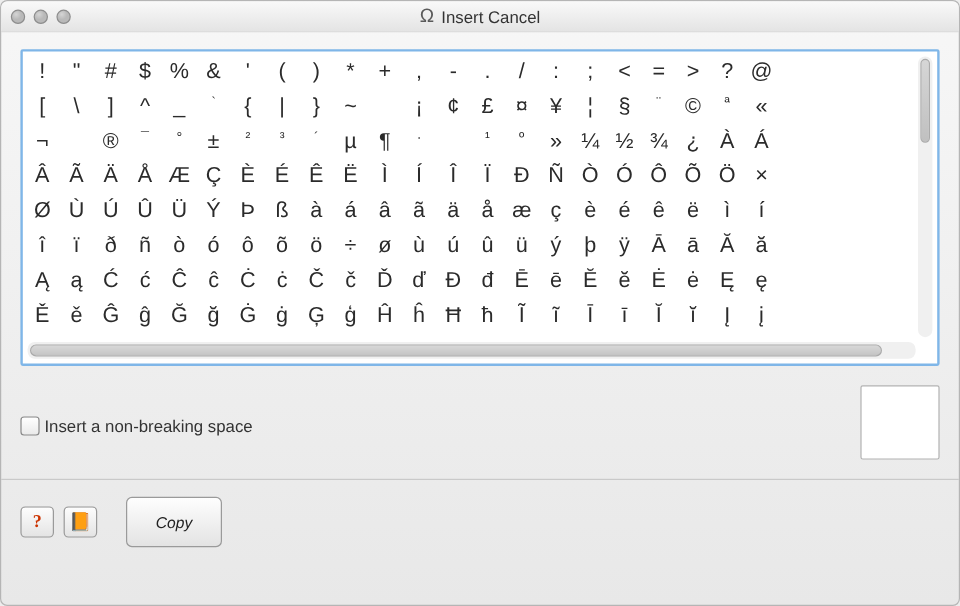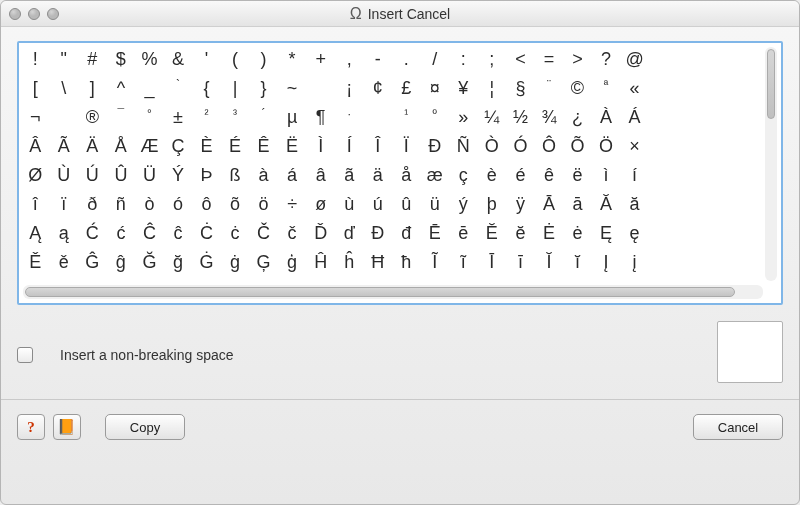--- a/index.html
+++ b/index.html
@@ -123,21 +123,21 @@
     width: 96%;
     background: linear-gradient(#d8d8d8,#c4c4c4);
     border-radius: 6px;
     border: 1px solid #aaa;
   }
 
   .mid-row {
     display: flex;
     align-items: center;
     margin-top: 22px;
-    gap: 27px;
+    gap: 4px;
   }
   .checkbox {
     width: 16px; height: 16px;
     border: 1px solid #8a8a8a;
     border-radius: 3px;
     background: linear-gradient(#fff,#eaeaea);
   }
   .chk-label { font-size: 14px; color: #333; }
 
   .preview-box {
@@ -167,29 +167,30 @@
     border-radius: 4px;
     background: linear-gradient(#fdfdfd,#e4e4e4);
     display: flex; align-items: center; justify-content: center;
     font-size: 15px;
   }
   .help-q { color: #cc3300; font-weight: bold; font-family: Georgia, serif;}
   .book { color: #8a5a20; }
 
   .btn {
     min-width: 80px;
-    height: 26px;
+    height: 42px;
     padding: 0 16px;
     border: 1px solid #9a9a9a;
     border-radius: 5px;
     background: linear-gradient(#fefefe,#e3e3e3);
     font-size: 13px;
     color: #222;
     display: flex; align-items: center; justify-content: center;
     cursor: pointer;
+    font-style: italic;
   }
   .btn.primary {
     background: linear-gradient(#bfe0ff,#7fb8f2);
     border-color: #4a82c0;
     color: #0b2a4a;
   }
   .spacer { flex: 1; }
 </style>
 </head>
 <body>
@@ -444,19 +445,16 @@
         <span class="help-q">?</span>
       </div>
       <div class="icon-btn">
         <span class="book">📙</span>
       </div>
       <div style="width:8px"></div>
       <div class="btn">
         <span>Copy</span>
       </div>
       <div class="spacer"></div>
-      <div class="btn" style="min-width:90px">
-        <span>Cancel</span>
-      </div>
     </div>
 
   </div>
 </div>
 
 </body></html>

